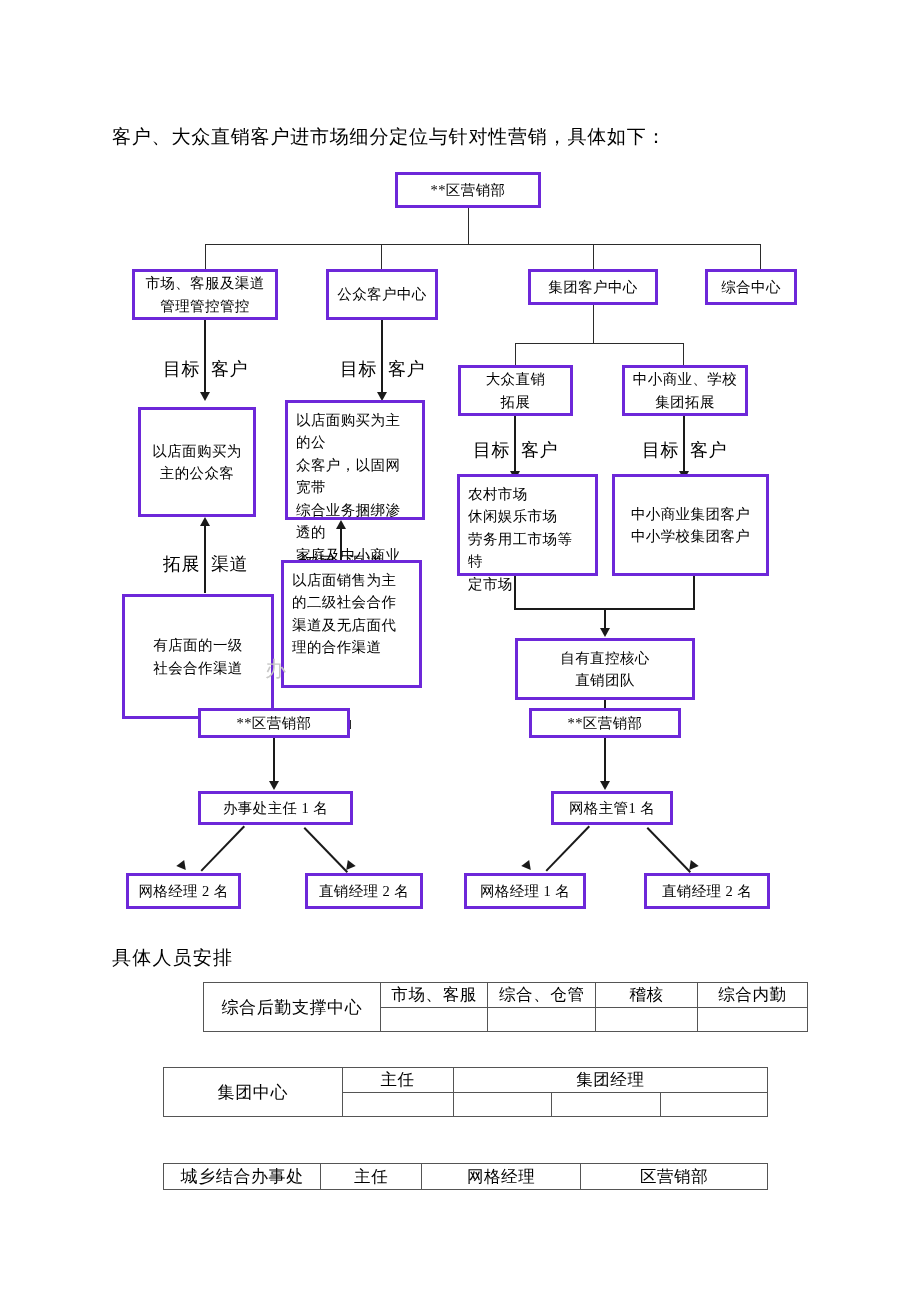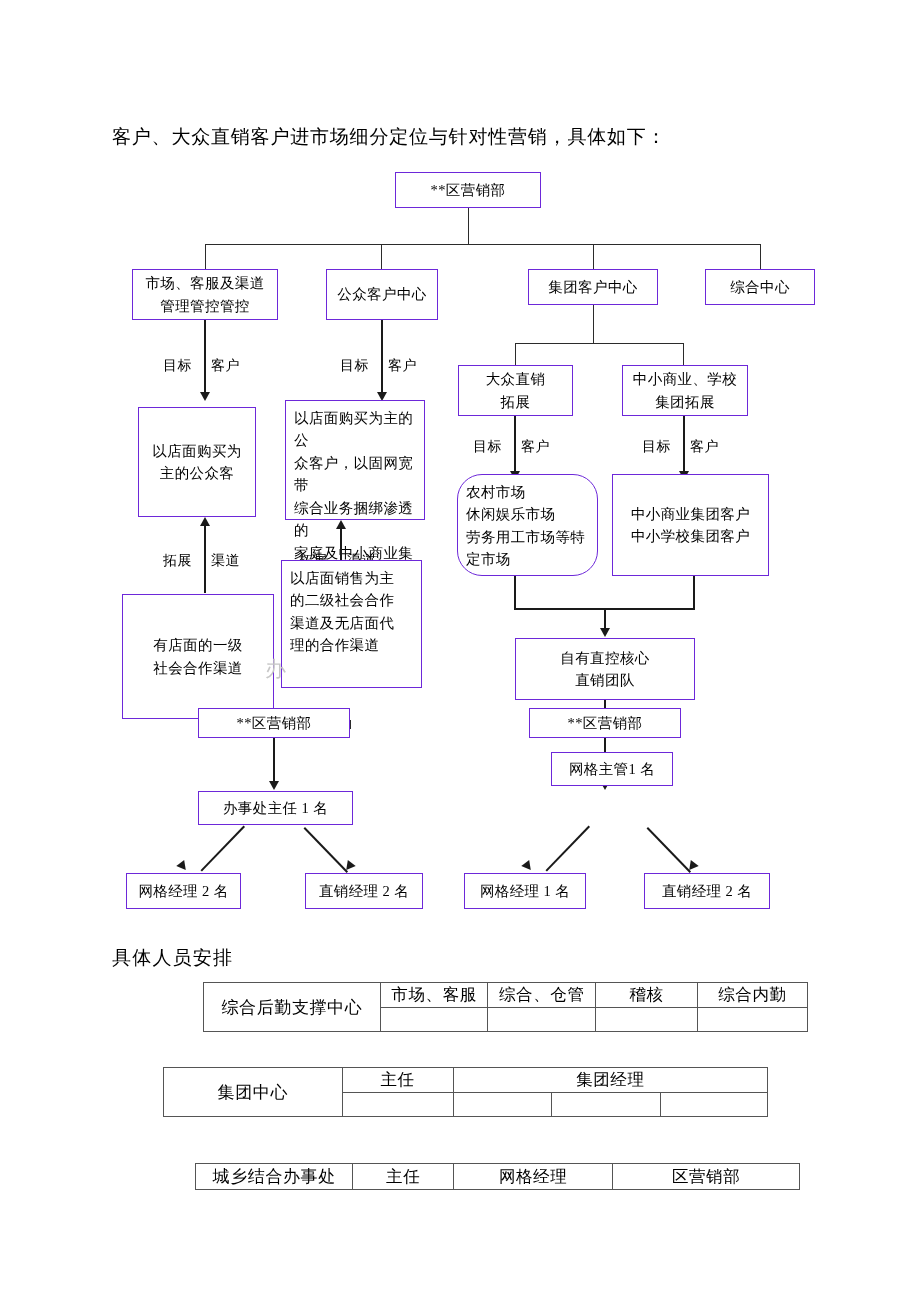--- a/index.html
+++ b/index.html
@@ -26,21 +26,21 @@
   }
   .heading {
     position: absolute;
     font-size: 19px;
     letter-spacing: 1.2px;
     white-space: nowrap;
   }
   
   .node {
     position: absolute;
-    border: 1px solid #6d28d9;
+    border: 3px solid #6d28d9;
     background: #ffffff;
     box-sizing: border-box;
     display: flex;
     align-items: center;
     justify-content: center;
     text-align: center;
     font-size: 14.5px;
     line-height: 1.55;
     letter-spacing: 0.4px;
     padding: 2px 4px;
@@ -69,21 +69,21 @@
   }
   .arrow-up {
     position: absolute;
     width: 0; height: 0;
     border-left: 5px solid transparent;
     border-right: 5px solid transparent;
     border-bottom: 9px solid #1a1a1a;
   }
   .elabel {
     position: absolute;
-    font-size: 14px;
+    font-size: 18px;
     letter-spacing: 0.5px;
     white-space: nowrap;
     background: transparent;
   }
   .diag {
     position: absolute;
     height: 0;
     border-top: 2px solid #1a1a1a;
     transform-origin: 0 0;
   }
@@ -134,21 +134,21 @@
   <div class="node" style="left:132px; top:269px; width:146px; height:51px;">
     <span class="node-txt">市场、客服及渠道
 管理管控管控</span>
   </div>
   <div class="node" style="left:326px; top:269px; width:112px; height:51px;">
     <span class="node-txt">公众客户中心</span>
   </div>
   <div class="node" style="left:528px; top:269px; width:130px; height:36px;">
     <span class="node-txt">集团客户中心</span>
   </div>
-  <div class="node" style="left:705px; top:269px; width:110px; height:36px;">
+  <div class="node" style="left:705px; top:269px; width:92px; height:36px;">
     <span class="node-txt">综合中心</span>
   </div>
 
   <div class="edge v" style="left:593px; top:305px; height:38px;"></div>
   <div class="edge h" style="left:515px; top:343px; width:168px;"></div>
   <div class="edge v" style="left:515px; top:343px; height:22px;"></div>
   <div class="edge v" style="left:683px; top:343px; height:22px;"></div>
 
   <div class="node" style="left:458px; top:365px; width:115px; height:51px;">
     <span class="node-txt">大众直销
@@ -182,21 +182,21 @@
   <div class="node" style="left:138px; top:407px; width:118px; height:110px;">
     <span class="node-txt">以店面购买为
 主的公众客</span>
   </div>
   <div class="node tl" style="left:285px; top:400px; width:140px; height:120px;">
     <span class="node-txt">以店面购买为主的公
 众客户，以固网宽带
 综合业务捆绑渗透的
 家庭及中小商业集团</span>
   </div>
-  <div class="node tl" style="left:457px; top:474px; width:141px; height:102px;border-radius:25px;">
+  <div class="node tl" style="left:457px; top:474px; width:141px; height:102px;">
     <span class="node-txt">农村市场
 休闲娱乐市场
 劳务用工市场等特
 定市场</span>
   </div>
   <div class="node" style="left:612px; top:474px; width:157px; height:102px;">
     <span class="node-txt">中小商业集团客户
 中小学校集团客户</span>
   </div>
 
@@ -246,21 +246,21 @@
   <div class="node" style="left:529px; top:708px; width:152px; height:30px;">
     <span class="node-txt">**区营销部</span>
   </div>
   <div class="edge thick-v" style="left:604px; top:700px; height:8px;"></div>
   <div class="edge thick-v" style="left:604px; top:738px; height:45px;"></div>
   <div class="arrow-down" style="left:600px; top:781px;"></div>
 
   <div class="node" style="left:198px; top:791px; width:155px; height:34px;">
     <span class="node-txt">办事处主任 1 名</span>
   </div>
-  <div class="node" style="left:551px; top:752px; width:122px; height:34px;">
+  <div class="node" style="left:551px; top:791px; width:122px; height:34px;">
     <span class="node-txt">网格主管1 名</span>
   </div>
 
   <div class="diag" style="left:245px; top:827px; width:62px; transform:rotate(134deg);"></div>
   <div class="arrow-rot" style="left:178px; top:862px; transform:rotate(-38deg);"></div>
   <div class="diag" style="left:305px; top:827px; width:62px; transform:rotate(46deg);"></div>
   <div class="arrow-rot" style="left:344px; top:862px; transform:rotate(38deg);"></div>
 
   <div class="diag" style="left:590px; top:827px; width:62px; transform:rotate(134deg);"></div>
   <div class="arrow-rot" style="left:523px; top:862px; transform:rotate(-38deg);"></div>
@@ -309,21 +309,21 @@
       </tr>
       <tr>
         <td class="blank"></td>
         <td class="blank" style="width:98px;"></td>
         <td class="blank" style="width:108px;"></td>
         <td class="blank" style="width:107px;"></td>
       </tr>
     </tbody>
   </table>
 
-  <table class="tbl" style="left:163px; top:1163px; width:605px;margin-left:32px;">
+  <table class="tbl" style="left:163px; top:1163px; width:605px;">
     <tbody>
       <tr>
         <td class="lbl" style="width:158px;">城乡结合办事处</td>
         <td style="width:98px;">主任</td>
         <td style="width:160px;">网格经理</td>
         <td style="width:189px;">区营销部</td>
       </tr>
     </tbody>
   </table>
 

